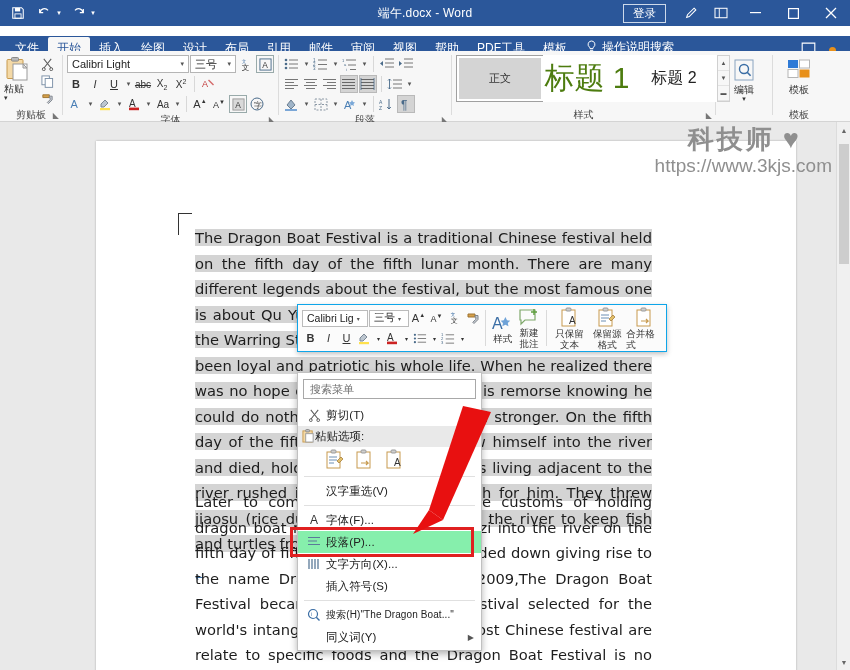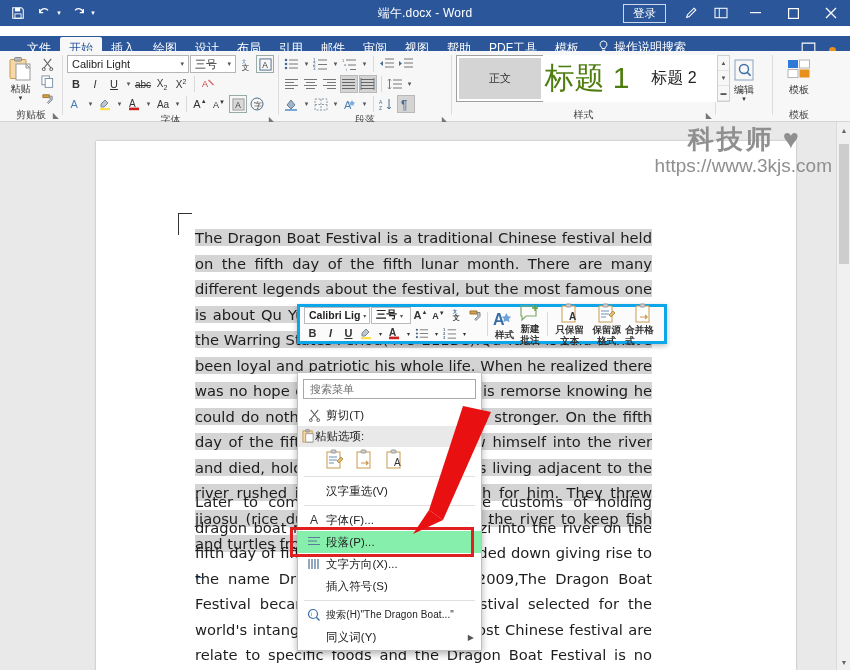--- a/index.html
+++ b/index.html
@@ -39,21 +39,21 @@
     color:#fff; font-size:12px;
   }
   .win-btn {
     width:38px; height:26px; display:flex; align-items:center; justify-content:center;
     color:#fff; font-size:12px;
   }
 
   
   .tabbar {
     position:absolute; left:0; top:36px; width:850px; height:25px;
-    background:#2b579a; display:flex; align-items:flex-end; padding-left:18px;
+    background:#2b579a; display:flex; align-items:flex-end; padding-left:6px;
   }
   .tab {
     font-size:12px; color:#fff; padding:4px 9px 5px 9px; line-height:15px;
     white-space:nowrap;
   }
   .tab.active { background:#f7f7f7; color:#2b579a; border-radius:2px 2px 0 0; }
   .tellme { display:flex; align-items:center; gap:5px; padding:4px 8px 5px 10px; color:#fff; font-size:12px;}
   .tabbar-right { margin-left:auto; display:flex; align-items:center; gap:4px; padding-right:8px; padding-bottom:3px;}
   .tabbar-right .ti { color:#fff; font-size:12px; width:20px; text-align:center;}
   .orange-dot { width:7px;height:7px;border-radius:50%;background:#e8901a; display:inline-block;}
@@ -68,21 +68,21 @@
   .grp-body { flex:1; display:flex; align-items:flex-start; padding:3px 4px 0 4px; }
   .grp-label {
     height:14px; font-size:10px; color:#444; text-align:center; position:relative;
     line-height:13px;
   }
   .grp-sep { width:1px; background:#dcdcdc; margin:4px 0 6px 0; }
   .dlg-launch { position:absolute; right:3px; bottom:0px; font-size:8px; color:#777; }
 
   
   .g-clip { width:62px; }
-  .clip-paste { width:34px; display:flex; flex-direction:column; align-items:center; padding-top:2px;}
+  .clip-paste { width:34px; display:flex; flex-direction:column; align-items:flex-start; padding-top:2px;}
   .paste-ico { width:26px; height:26px; position:relative; }
   .clip-lab { font-size:10px; color:#333; margin-top:1px; line-height:11px;}
   .clip-caret { font-size:7px; color:#333; line-height:7px; }
   .clip-side { width:22px; display:flex; flex-direction:column; align-items:center; gap:2px; padding-top:3px;}
   .mini-ico { width:18px; height:15px; display:flex; align-items:center; justify-content:center; font-size:11px; color:#555; }
 
   
   .g-font { width:215px; }
   .font-rows { display:flex; flex-direction:column; gap:2px; width:100%; padding-top:1px;justify-content:flex-end;}
   .frow { display:flex; align-items:center; gap:1px; height:18px;}
@@ -164,23 +164,23 @@
     position:absolute; right:18px; top:0px; text-align:center; color:#8d8d8d;
     pointer-events:none; user-select:none; z-index:60;
   }
   .wm-row { display:flex; align-items:center; justify-content:center; gap:8px; }
   .wm-cn { font-size:26px; letter-spacing:3px; font-weight:bold; color:#8f8f8f;}
   .wm-heart { font-size:27px; color:#8f8f8f; line-height:1;}
   .wm-url { font-size:19px; color:#8f8f8f; margin-top:-2px;}
 
   
   .minitb {
-    position:absolute; left:297px; top:182px; width:370px; height:40px;
-    background:#fbfbfb; border:3px solid #0ea5e9; box-shadow:0 2px 5px rgba(0,0,0,0.25);
-    z-index:40; display:flex; padding:3px 2px;font-weight:bold;
+    position:absolute; left:297px; top:182px; width:370px; height:48px;
+    background:#fbfbfb; border:1px solid #0ea5e9; box-shadow:0 2px 5px rgba(0,0,0,0.25);
+    z-index:40; display:flex; padding:3px 2px;
   }
   .mt-col { display:flex; flex-direction:column; justify-content:center; }
   .mt-rowa { display:flex; align-items:center; gap:1px; height:22px; padding-left:2px;}
   .mt-rowb { display:flex; align-items:center; gap:1px; height:22px; padding-left:2px;}
   .mt-combo { height:17px; border:1px solid #bbb; background:#fff; font-size:10.5px; color:#222;
               display:flex; align-items:center; padding:0 2px 0 4px;}
   .mt-combo .cc { font-size:6px; color:#555; padding-left:3px;}
   .mt-b { min-width:17px; height:18px; display:flex; align-items:center; justify-content:center;
           font-size:11px; color:#333;}
   .mt-sep { width:1px; background:#dadada; margin:2px 4px; }

